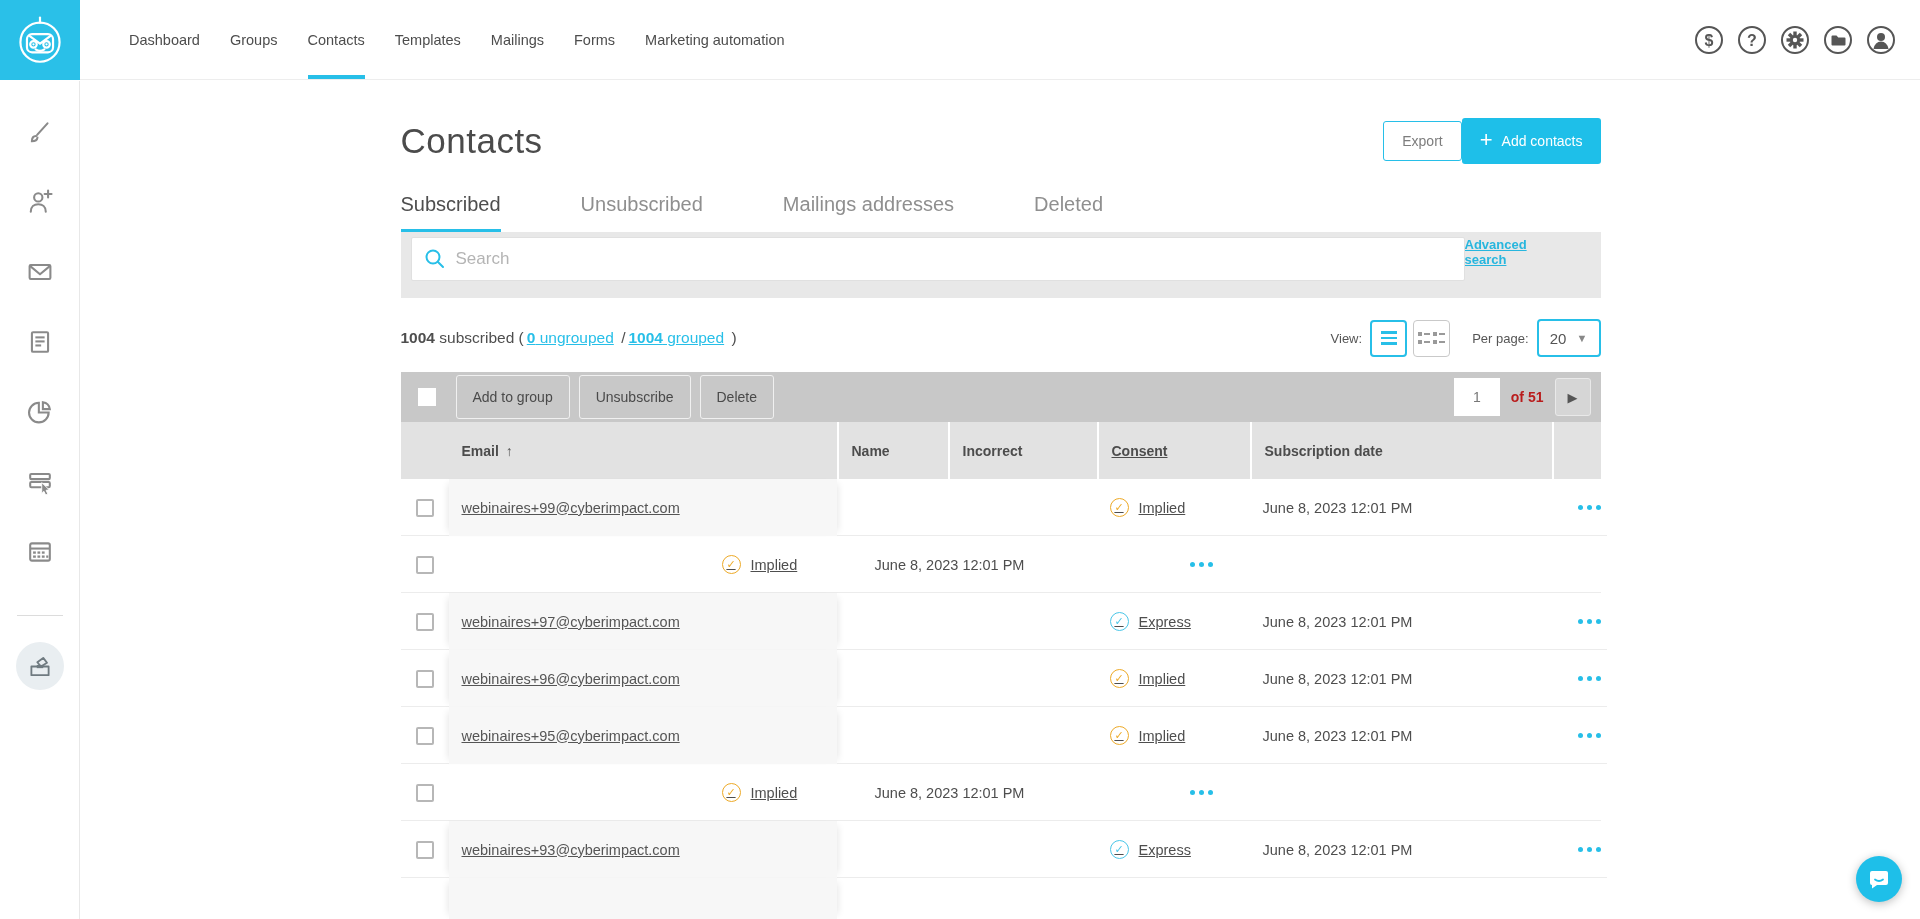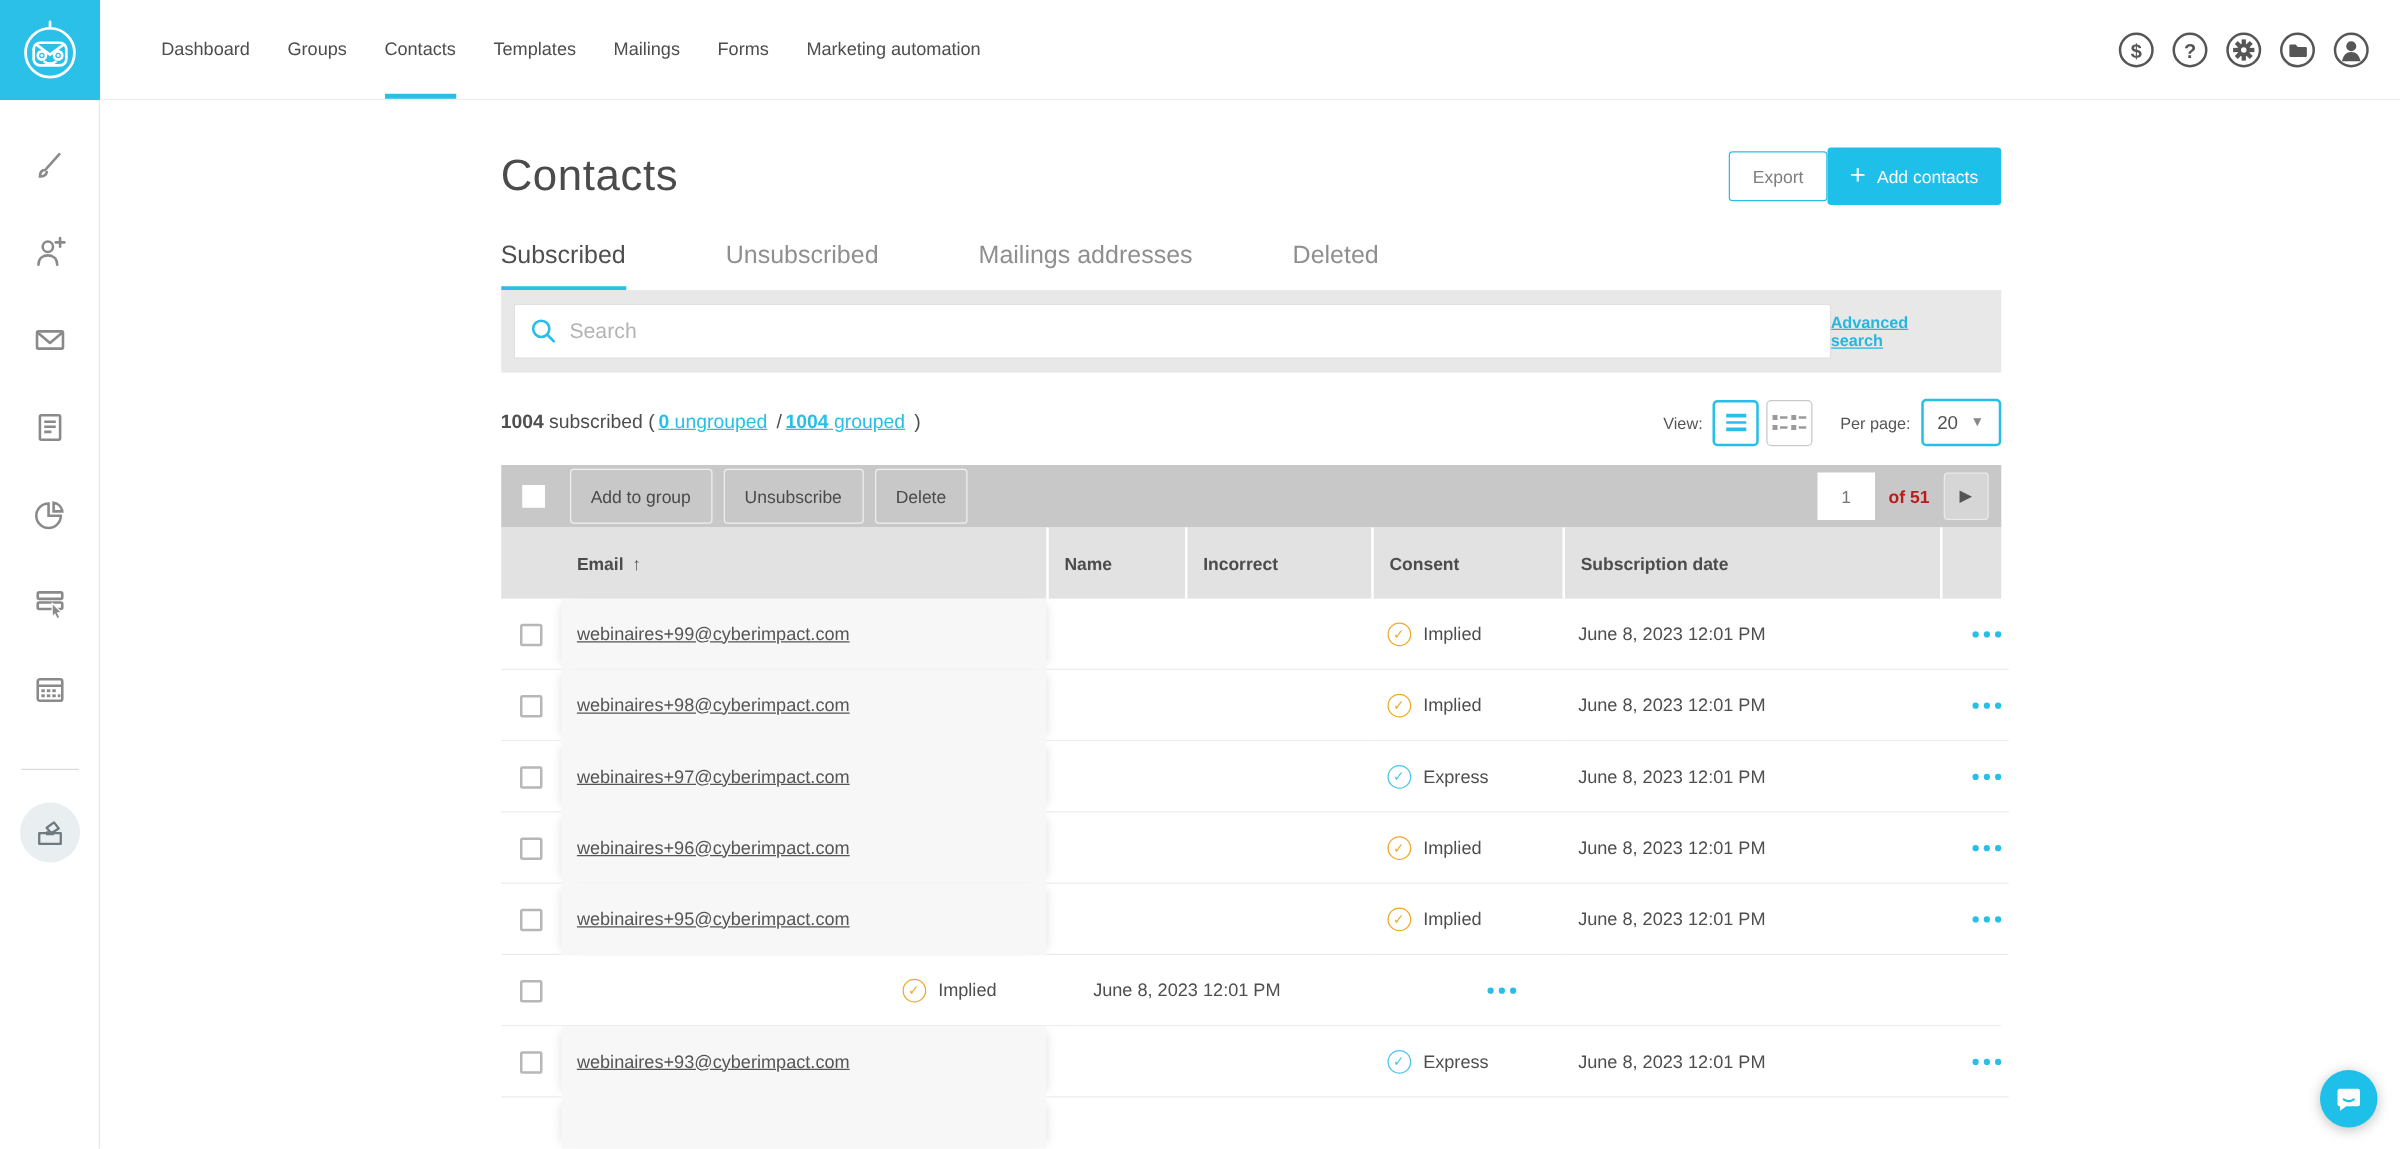--- a/index.html
+++ b/index.html
@@ -35,21 +35,21 @@
   .btn-export { height:40px; padding:0 18px; background:#fff; border:1px solid #27bfe8; border-radius:3px;
     color:#7d7d7d; font-size:14px; cursor:pointer; font-family:inherit; }
   .btn-add { height:46px; padding:0 18px; background:#1ebfe9; border:none; border-radius:3px;
     color:#fff; font-size:14px; cursor:pointer; display:flex; align-items:center; gap:9px; font-family:inherit; }
   .btn-add .plus { font-size:22px; font-weight:400; line-height:1; margin-top:-2px; }
 
   .tabs { display:flex; gap:80px; margin-top:26px; }
   .tab { font-size:20px; color:#8f8f8f; padding-bottom:13px; border-bottom:3px solid transparent; cursor:pointer; }
   .tab.active { color:#4e4e4e; border-bottom-color:#27bfe8; }
 
-  .search-band { background:#e8e8e8; height:66px; display:flex; align-items:center; padding:5px 10px; }
+  .search-band { background:#e8e8e8; height:66px; display:flex; padding:5px 10px; }
   .search-box { position:relative; flex:0 0 1054px; }
   .search-box input { width:1054px; height:44px; border:1px solid #e0e0e0; border-radius:2px; background:#fff;
     padding:0 14px 0 44px; font-size:17px; color:#555; font-family:inherit; }
   .search-box input::placeholder { color:#b4b4b4; }
   .search-glyph { position:absolute; left:12px; top:10px; }
   .advanced { margin-left:auto; margin-right:24px; font-size:13px; font-weight:bold; color:#27b6de;
     text-decoration:underline; cursor:pointer; }
 
   .stats-row { display:flex; align-items:center; margin-top:18px; height:44px; }
   .stats-text { font-size:15.5px; color:#4e4e4e; }
@@ -87,21 +87,21 @@
 
   
   .table { display:flex; flex-direction:column; flex:1; }
   .thead { display:flex; background:#e2e2e2; height:57px; align-items:stretch; font-size:14px; font-weight:bold; color:#4c4c4c; }
   .th { display:flex; align-items:center; padding-left:13px; }
   .th.sep { border-left:2px solid #fff; }
   .col-check { flex:0 0 48px; }
   .col-email { flex:0 0 388px; }
   .col-name { flex:0 0 111px; }
   .col-lang { flex:0 0 149px; }
-  .col-consent { flex:0 0 153px; }
+  .col-consent { flex:0 0 153px;text-decoration:underline; }
   .col-date { flex:0 0 302px; }
   .col-actions { flex:1 1 auto; }
   .sort-arrow { margin-left:7px; font-size:14px; color:#555; }
 
   .row { display:flex; height:57px; align-items:stretch; background:#fff; }
   .cell { display:flex; align-items:center; box-shadow:inset 0 -1px 0 #ececec; }
   .cell.email-cell { background:#f7f7f7; box-shadow:6px 0 7px -5px rgba(0,0,0,.10), -6px 0 7px -5px rgba(0,0,0,.10); padding-left:13px; }
   .cell.check-cell { justify-content:center; }
   .row-check { width:18px; height:18px; border:2px solid #b7b7b7; border-radius:2px; background:#fff; cursor:pointer; }
   .email-link { font-size:14.5px; color:#555; text-decoration:underline; cursor:pointer; }
@@ -407,23 +407,20 @@
                 <i></i>
                 <i></i>
               </span>
             </div>
           </div>
 
           <div class="row">
             <div class="cell col-check check-cell">
               <span class="row-check"></span>
             </div>
-            <div class="cell col-email email-cell">
-              <a class="email-link">webinaires+98@cyberimpact.com</a>
-            </div>
             <div class="cell col-name pad"></div>
             <div class="cell col-lang pad"></div>
             <div class="cell col-consent pad">
               <span class="consent-icon implied">✓</span>
               <span>Implied</span>
             </div>
             <div class="cell col-date pad">June 8, 2023 12:01 PM</div>
             <div class="cell col-actions">
               <span class="dots">
                 <i></i>

